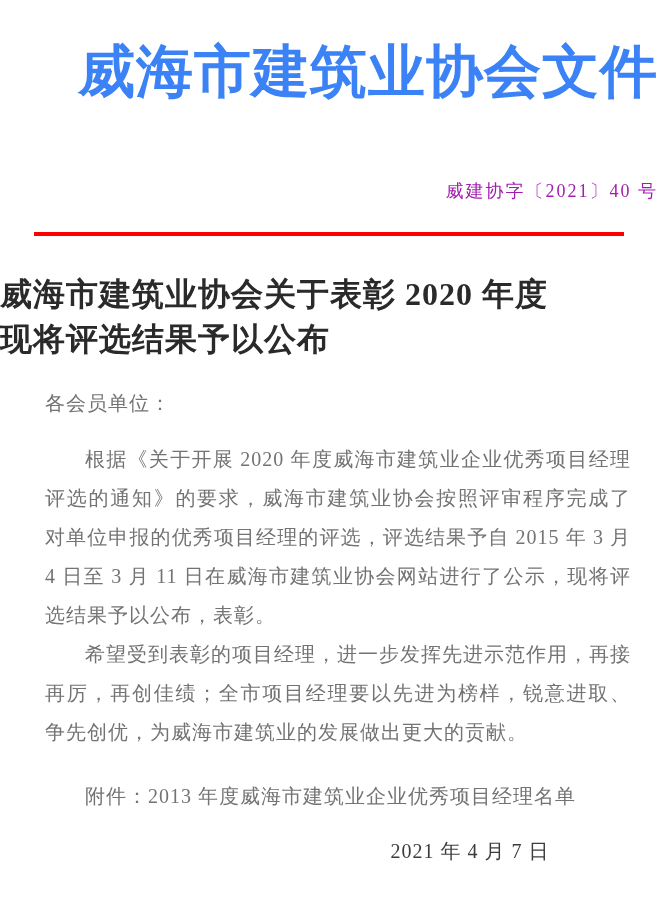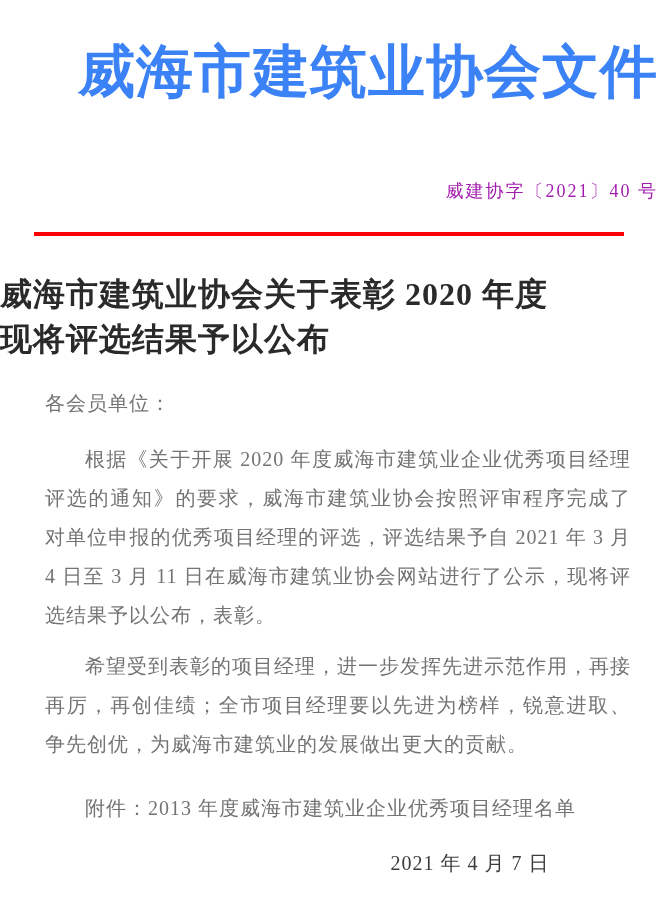--- a/index.html
+++ b/index.html
@@ -59,21 +59,21 @@
   }
   .salutation {
     margin: 22px 0 0 0;
   }
   .para {
     margin: 17px 0 0 0;
     text-indent: 2em;
     text-align: justify;
   }
   .para + .para {
-    margin-top: 12px;
+    margin-top: 0;
     font-family: Liberation Serif, serif;
   }
   .attachment {
     margin: 25px 0 0 0;
     text-indent: 2em;
     white-space: nowrap;
   }
   .sign-block {
     margin: 14px 38px 0 auto;
     width: 300px;
@@ -102,21 +102,21 @@
   <div class="red-rule"></div>
 
   <div class="doc-title">
     <div>威海市建筑业协会关于表彰 2020 年度</div>
     <div>现将评选结果予以公布</div>
   </div>
 
   <div class="body-text">
     <p class="salutation">各会员单位：</p>
 
-    <p class="para">根据《关于开展 2020 年度威海市建筑业企业优秀项目经理评选的通知》的要求，威海市建筑业协会按照评审程序完成了对单位申报的优秀项目经理的评选，评选结果予自 2021 年 3 月 4 日至 3 月 11 日在威海市建筑业协会网站进行了公示，现将评选结果予以公布，表彰。</p>
+    <p class="para">根据《关于开展 2020 年度威海市建筑业企业优秀项目经理评选的通知》的要求，威海市建筑业协会按照评审程序完成了对单位申报的优秀项目经理的评选，评选结果予自 2015 年 3 月 4 日至 3 月 11 日在威海市建筑业协会网站进行了公示，现将评选结果予以公布，表彰。</p>
 
     <p class="para">希望受到表彰的项目经理，进一步发挥先进示范作用，再接再厉，再创佳绩；全市项目经理要以先进为榜样，锐意进取、争先创优，为威海市建筑业的发展做出更大的贡献。</p>
 
     <p class="attachment">附件：2013 年度威海市建筑业企业优秀项目经理名单</p>
   </div>
 
   <div class="sign-block">
     <div class="date">2021 年 4 月 7 日</div>
   </div>
 

